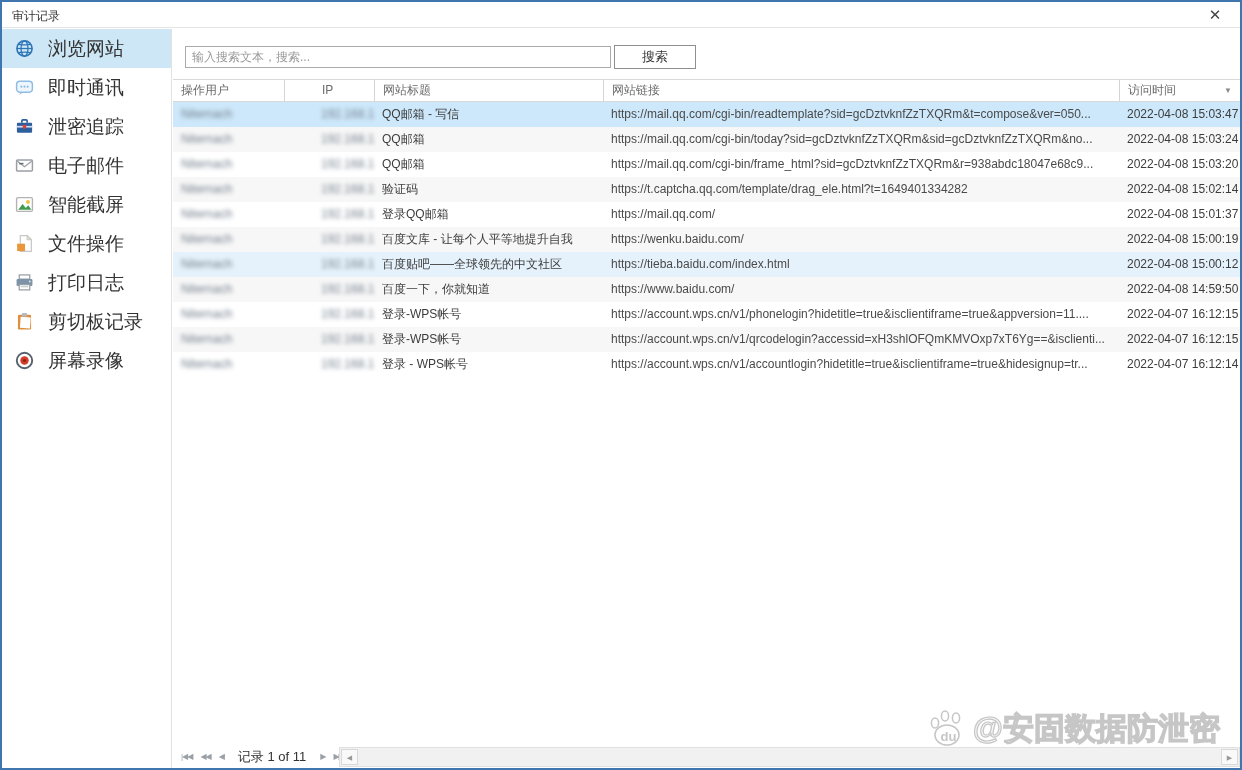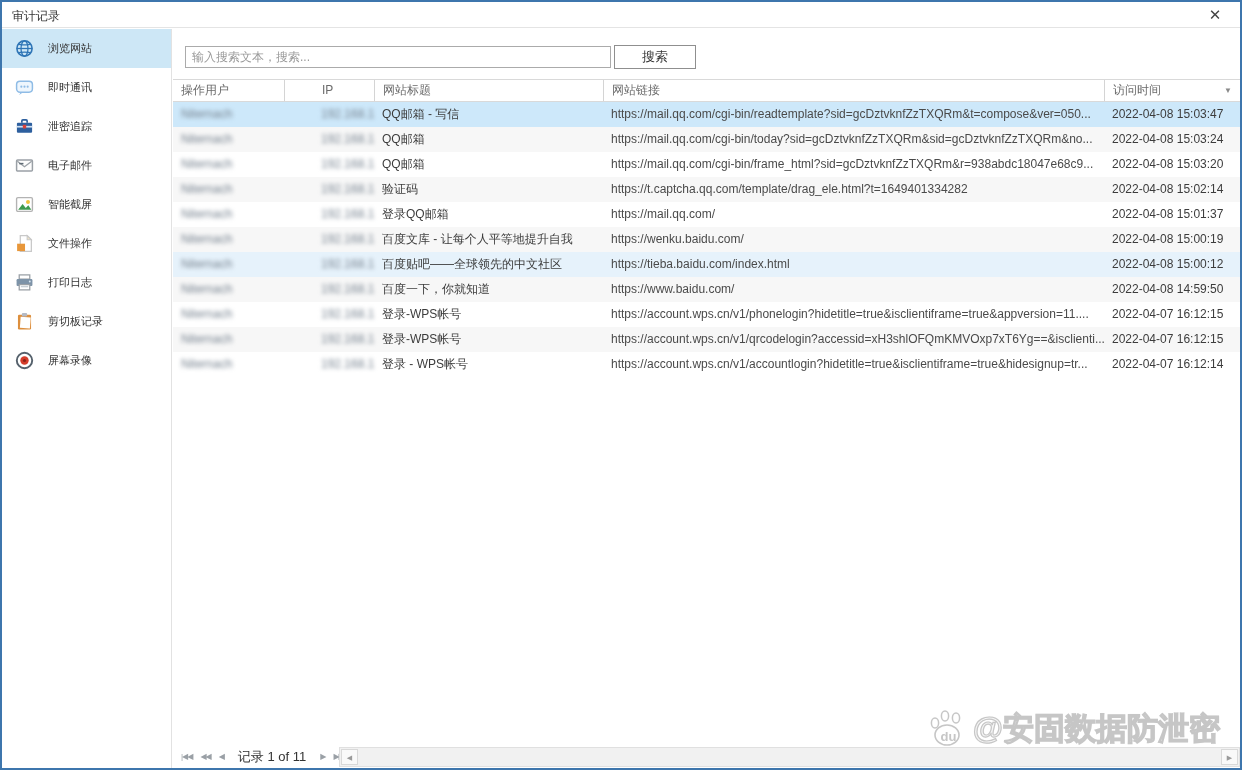--- a/index.html
+++ b/index.html
@@ -13,21 +13,21 @@
   .titlebar .title { position:absolute; left:10px; top:6px; font-size:12px; color:#333; }
   .close-btn { position:absolute; right:14px; top:3px; width:22px; height:20px; text-align:center;
                font-size:15px; color:#444; cursor:pointer; line-height:20px; }
 
   
   .sidebar { position:absolute; top:27px; left:0; bottom:0; width:170px; background:#fff;
              border-right:1px solid #e2e2e2; }
   .side-item { position:relative; height:39px; display:flex; align-items:center; padding-left:13px; cursor:pointer; }
   .side-item.selected { background:#cde7f6; }
   .side-item .ic { width:19px; height:19px; display:inline-flex; align-items:center; justify-content:center; }
-  .side-item .lbl { margin-left:14px; font-size:11px; color:#333; }
+  .side-item .lbl { margin-left:14px; font-size:19px; color:#333; }
 
   
   .main { position:absolute; left:171px; top:27px; right:0; bottom:0; background:#fff; }
   .search-input { position:absolute; left:12px; top:17px; width:426px; height:22px; border:1px solid #ababab;
                   padding:0 6px; font-size:12px; color:#c2410c; outline:none; font-family:inherit; }
   .search-input::placeholder { color:#9a9a9a; }
   .search-btn { position:absolute; left:441px; top:16px; width:82px; height:24px; background:#fff;
                 border:1px solid #8f8f8f; font-size:13px; color:#333; cursor:pointer; font-family:inherit; }
 
   
@@ -37,21 +37,21 @@
   .th { font-size:12px; color:#6b6b6b; line-height:21px; padding-left:8px; white-space:nowrap;
         overflow:hidden; position:relative; }
   .th + .th { border-left:1px solid #d4d4d4; }
   .trow { display:flex; height:25px; background:#fff; cursor:default; }
   .trow.even { background:#f7f7f7; }
   .trow.sel  { background:#cde8fa; }
   .trow.hl   { background:#e6f2fb; }
   .td { font-size:12px; color:#3c3c3c; line-height:25px; padding-left:8px; white-space:nowrap;
         overflow:hidden; text-overflow:clip; }
   .c-user { width:111px; } .c-ip { width:90px;padding-left:37px; } .c-title { width:229px; }
-  .c-url { flex:1; min-width:0; } .c-time { width:136px; }
+  .c-url { flex:1; min-width:0; } .c-time { width:121px; }
   .td.c-url { color:#4a4a4a; }
   .blur { filter:blur(2px); color:#76828f; }
   .sort-glyph { position:absolute; right:8px; top:0; font-size:8px; color:#8a8a8a; line-height:22px; }
 
   
   .footer { position:absolute; left:0; right:0; bottom:0; height:22px; background:#fff; }
   .pager { position:absolute; left:4px; top:0; height:22px; display:flex; align-items:center; }
   .pg-btn { font-size:8px; color:#9aa0a6; padding:0 4px; letter-spacing:-1px; cursor:pointer; line-height:22px; }
   .pg-label { font-size:13px; color:#333; margin:0 10px; white-space:nowrap; }
   .hscroll { position:absolute; left:166px; right:0; top:1px; height:20px; background:#f1f1f1;

